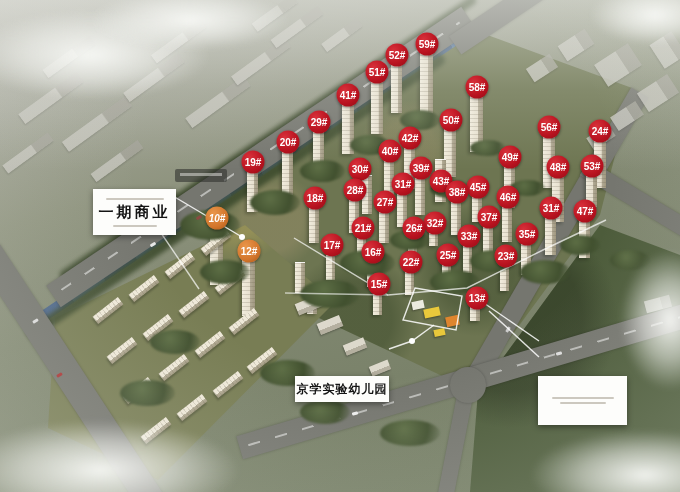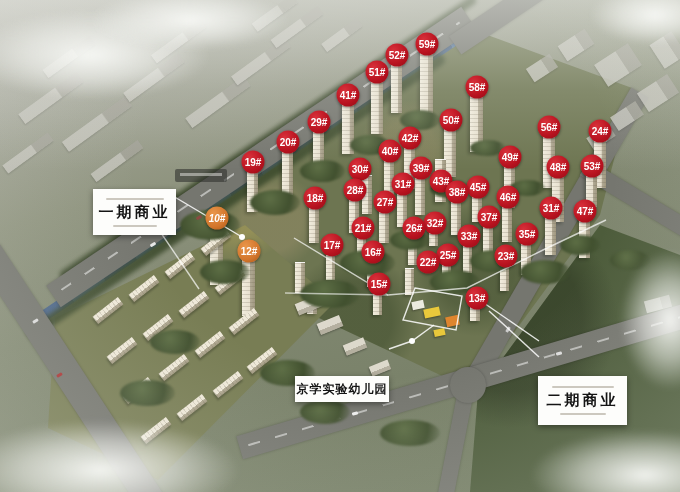--- a/index.html
+++ b/index.html
@@ -250,21 +250,21 @@
       <div class="marker orange" style="left: 217px; top: 218px; z-index: 218; font-style: italic;">10#</div>
       <div class="marker orange" style="left: 249px; top: 251px; z-index: 251;">12#</div>
       <div class="marker red" style="left: 477px; top: 298px; z-index: 298;">13#</div>
       <div class="marker red" style="left: 379px; top: 284px; z-index: 284;">15#</div>
       <div class="marker red" style="left: 373px; top: 252px; z-index: 252;">16#</div>
       <div class="marker red" style="left: 332px; top: 245px; z-index: 245;">17#</div>
       <div class="marker red" style="left: 315px; top: 198px; z-index: 198;">18#</div>
       <div class="marker red" style="left: 253px; top: 162px; z-index: 162;">19#</div>
       <div class="marker red" style="left: 288px; top: 142px; z-index: 142;">20#</div>
       <div class="marker red" style="left: 363px; top: 228px; z-index: 228;">21#</div>
-      <div class="marker red" style="left: 428px; top: 262px; z-index: 262;">22#</div>
+      <div class="marker red" style="left: 411px; top: 262px; z-index: 262;">22#</div>
       <div class="marker red" style="left: 506px; top: 256px; z-index: 256;">23#</div>
       <div class="marker red" style="left: 448px; top: 255px; z-index: 255;">25#</div>
       <div class="marker red" style="left: 414px; top: 228px; z-index: 228;">26#</div>
       <div class="marker red" style="left: 385px; top: 202px; z-index: 202;">27#</div>
       <div class="marker red" style="left: 355px; top: 190px; z-index: 190;">28#</div>
       <div class="marker red" style="left: 319px; top: 122px; z-index: 122;">29#</div>
       <div class="marker red" style="left: 360px; top: 169px; z-index: 169;">30#</div>
       <div class="marker red" style="left: 403px; top: 184px; z-index: 184;">31#</div>
       <div class="marker red" style="left: 435px; top: 207px; z-index: 207; margin-top: 16px;">32#</div>
       <div class="marker red" style="left: 469px; top: 236px; z-index: 236;">33#</div>
@@ -295,17 +295,16 @@
   <div class="callout" style="left:93px;top:149px;width:83px;height:46px;">
     <div class="deco" style="width:58px;"></div>
     <div class="main" style="font-size:15px;letter-spacing:3px;">一期商业</div>
     <div class="deco" style="width:44px;"></div>
   </div>
   <div class="callout" style="left:295px;top:336px;width:94px;height:26px;">
     <div class="main" style="font-size:12px;letter-spacing:1px;">京学实验幼儿园</div>
   </div>
   <div class="callout" style="left:538px;top:336px;width:89px;height:49px;">
     <div class="deco" style="width:62px;"></div>
-    <div class="main" style="font-size:15px;letter-spacing:3px;">二期商业</div>
     <div class="deco" style="width:46px;"></div>
   </div>
 
 </div>
 
 </body></html>

